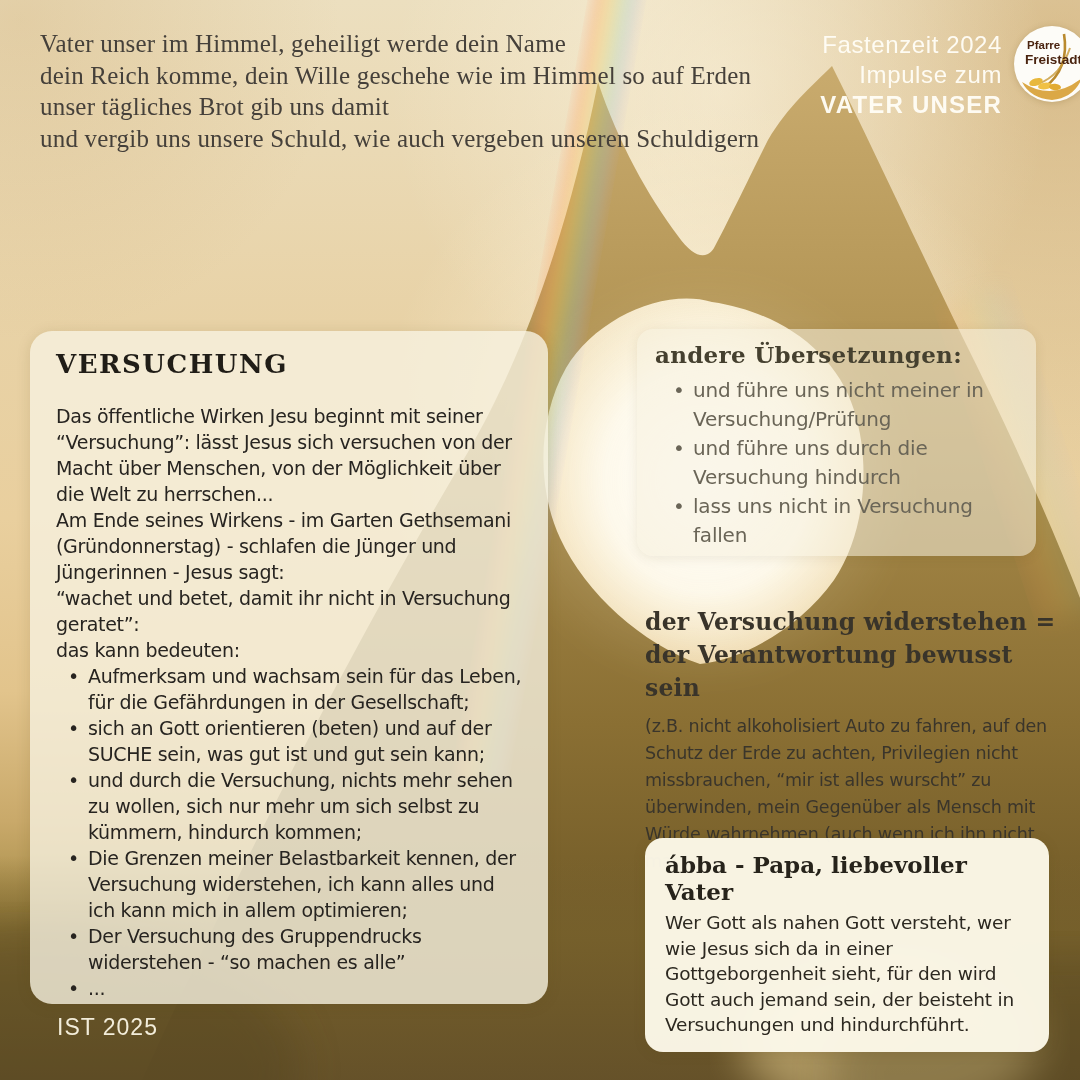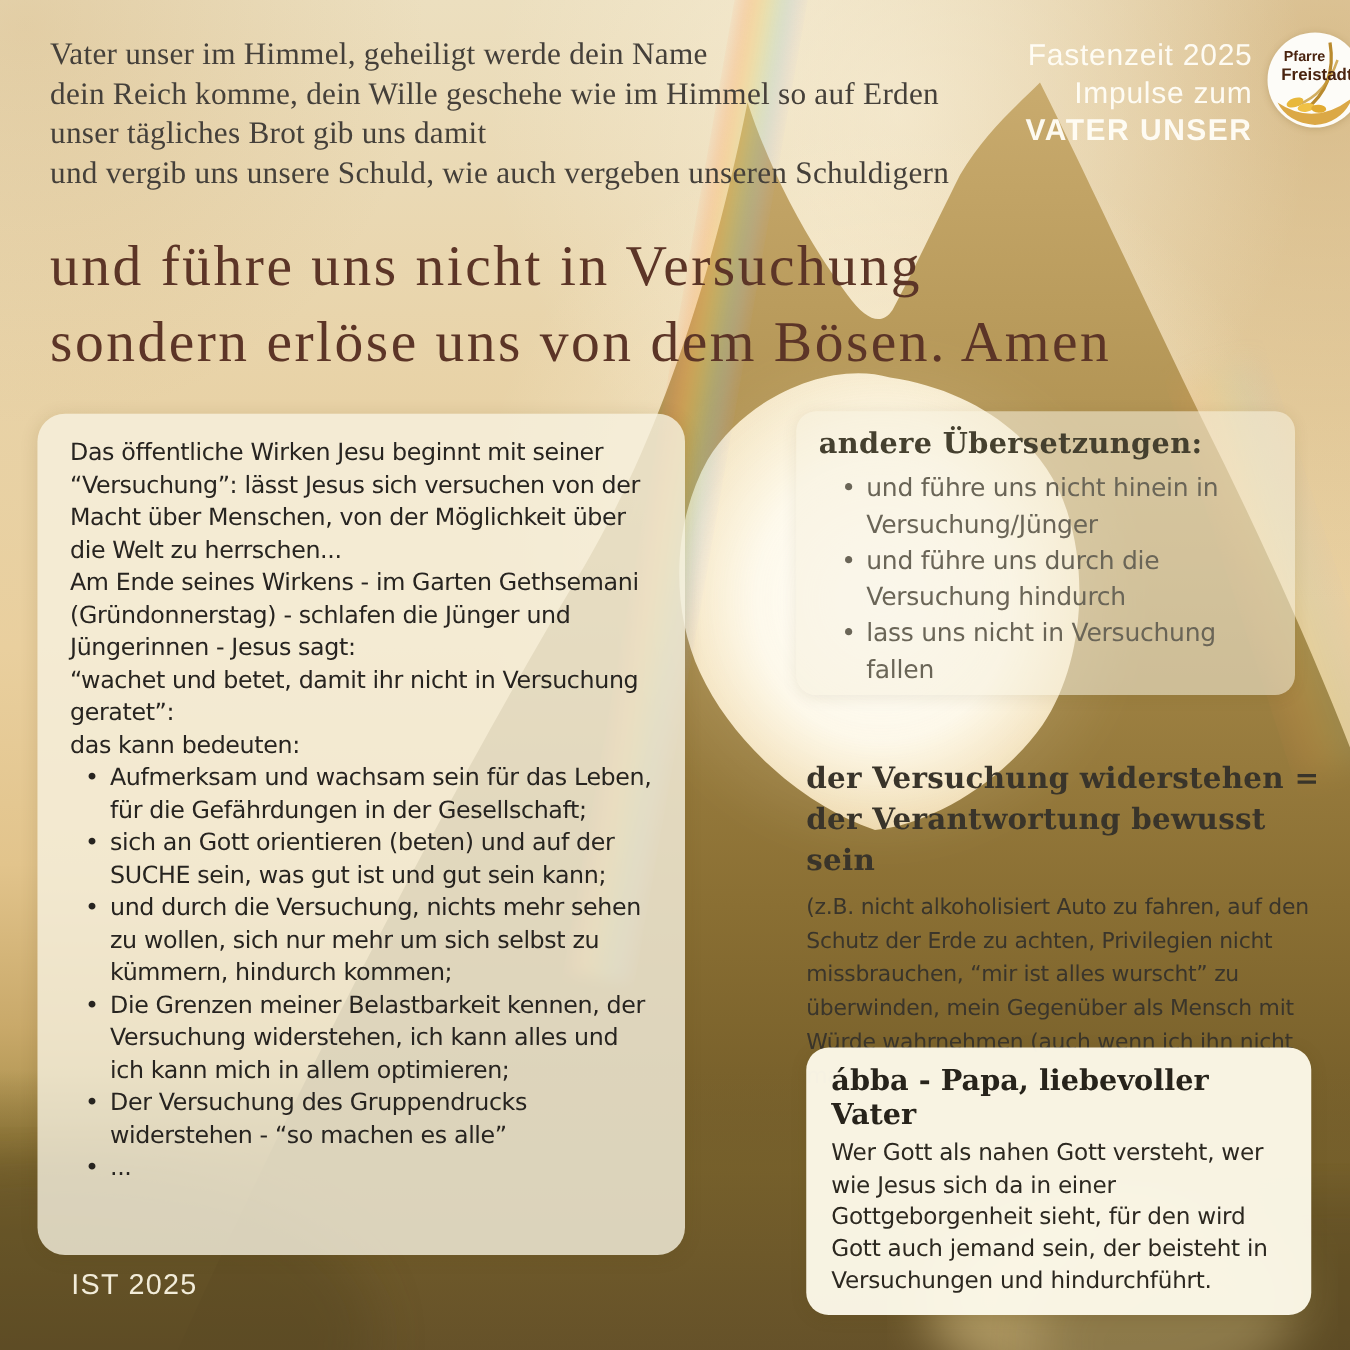--- a/index.html
+++ b/index.html
@@ -183,62 +183,59 @@
   </svg>
 
   <div class="prayer">
     <div>Vater unser im Himmel, geheiligt werde dein Name</div>
     <div>dein Reich komme,  dein Wille geschehe wie im Himmel so auf Erden</div>
     <div>unser tägliches Brot gib uns damit</div>
     <div>und vergib uns unsere Schuld, wie auch vergeben unseren Schuldigern</div>
   </div>
 
   <div class="brand">
-    <div>Fastenzeit 2025</div>
+    <div>Fastenzeit 2024</div>
     <div>Impulse zum</div>
     <div class="upper">VATER UNSER</div>
   </div>
 
   <div class="logo">
     <svg width="76" height="76" viewBox="0 0 76 76">
       <path d="M8 56 Q 38 76 68 52 Q 60 72 38 74 Q 16 72 8 56 Z" fill="#d9a33c" opacity=".95"></path>
       <path d="M30 62 C 46 50 54 32 50 8" stroke="#b98a2e" stroke-width="2.6" fill="none"></path>
       <path d="M24 58 C 40 52 50 40 56 22" stroke="#c79a3a" stroke-width="2" fill="none" opacity=".8"></path>
       <ellipse cx="22" cy="56" rx="7" ry="3.6" fill="#e8b83c" transform="rotate(-18 22 56)"></ellipse>
       <ellipse cx="31" cy="60" rx="7" ry="3.4" fill="#f0c145" transform="rotate(-8 31 60)"></ellipse>
       <ellipse cx="41" cy="61" rx="6" ry="3.2" fill="#e2ab32" transform="rotate(4 41 61)"></ellipse>
       <text x="13" y="23" font-family="Liberation Sans, sans-serif" font-size="11.5" font-weight="bold" fill="#4a2410">Pfarre</text>
       <text x="11" y="38" font-family="Liberation Sans, sans-serif" font-size="13.5" font-weight="bold" fill="#4a2410">Freistadt</text>
     </svg>
   </div>
 
-  <div class="headline">
-    <div>und führe uns nicht in Versuchung</div>
-    <div>sondern erlöse uns von dem Bösen. Amen</div>
-  </div>
 
   <div class="panel-left">
+    <h2>VERSUCHUNG</h2>
     <p>Das öffentliche Wirken Jesu beginnt mit seiner “Versuchung”: lässt Jesus sich versuchen von der Macht über Menschen, von der Möglichkeit über die Welt zu herrschen...</p>
     <p>Am Ende seines Wirkens - im Garten Gethsemani (Gründonnerstag) - schlafen die Jünger und Jüngerinnen - Jesus sagt:</p>
     <p>“wachet und betet, damit ihr nicht in Versuchung geratet”:</p>
     <p>das kann bedeuten:</p>
     <ul class="blist">
       <li>Aufmerksam und wachsam sein für das Leben, für die Gefährdungen in der Gesellschaft;</li>
       <li>sich an Gott orientieren (beten) und auf der SUCHE sein, was gut ist und gut sein kann;</li>
       <li>und durch die Versuchung, nichts mehr sehen zu wollen, sich nur mehr um sich selbst zu kümmern, hindurch kommen;</li>
       <li>Die Grenzen meiner Belastbarkeit kennen, der Versuchung widerstehen, ich kann alles und ich kann mich in allem optimieren;</li>
       <li>Der Versuchung des Gruppendrucks widerstehen - “so machen es alle”</li>
       <li>...</li>
     </ul>
   </div>
 
   <div class="panel-trans">
     <h2>andere Übersetzungen:</h2>
     <ul class="blist">
-      <li>und führe uns nicht hinein in Versuchung/Jünger</li>
+      <li>und führe uns nicht meiner in Versuchung/Prüfung</li>
       <li>und führe uns durch die Versuchung hindurch</li>
       <li>lass uns nicht in Versuchung fallen</li>
     </ul>
   </div>
 
   <div class="resist">
     <h2>
       <span>der Versuchung widerstehen =</span><br>
       <span>der Verantwortung bewusst sein</span>
     </h2>

